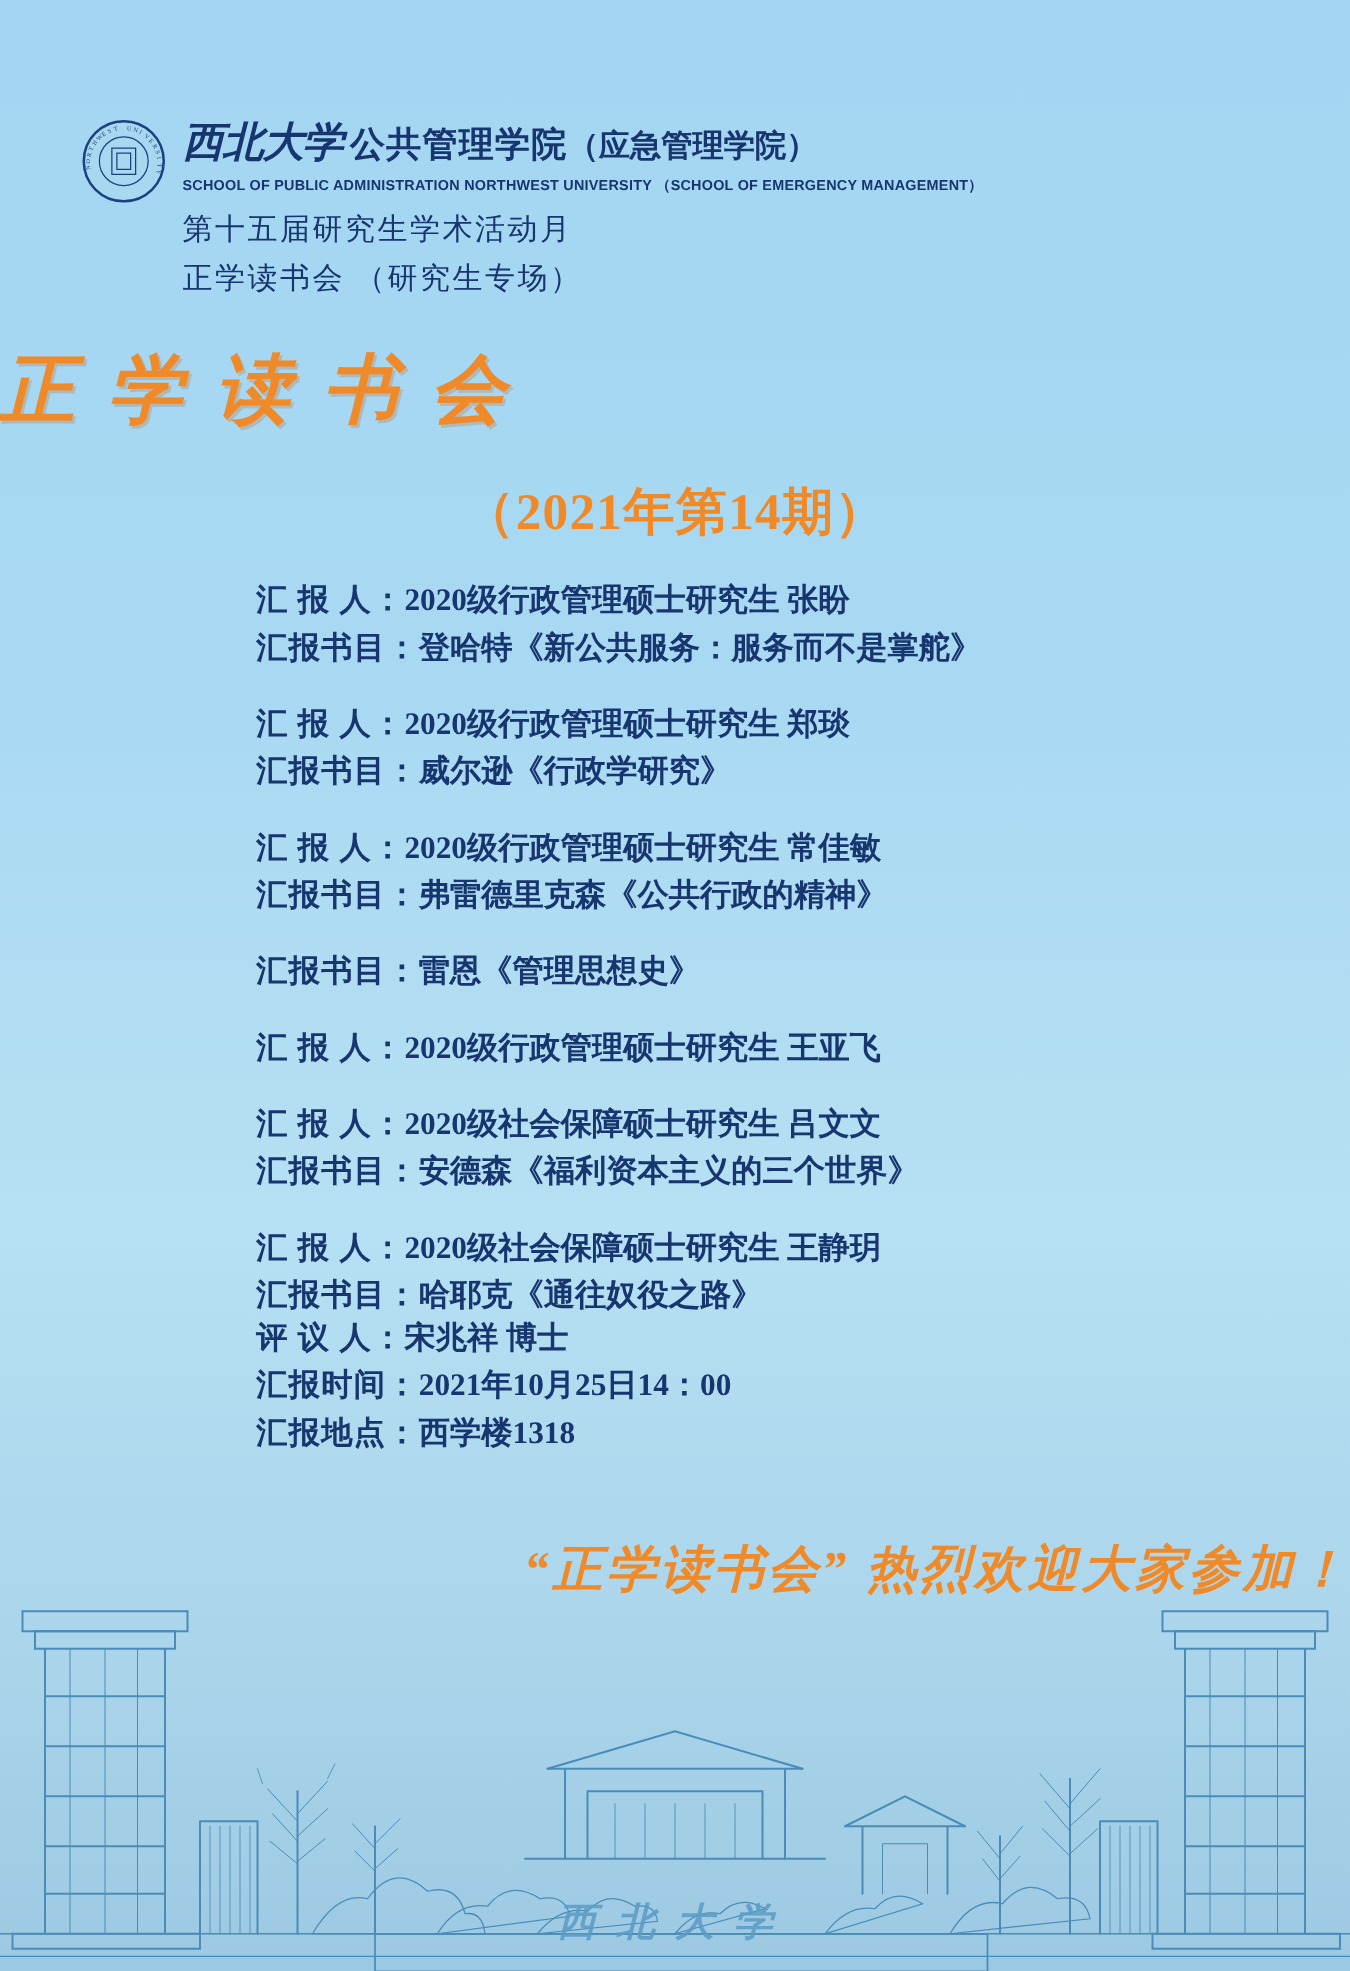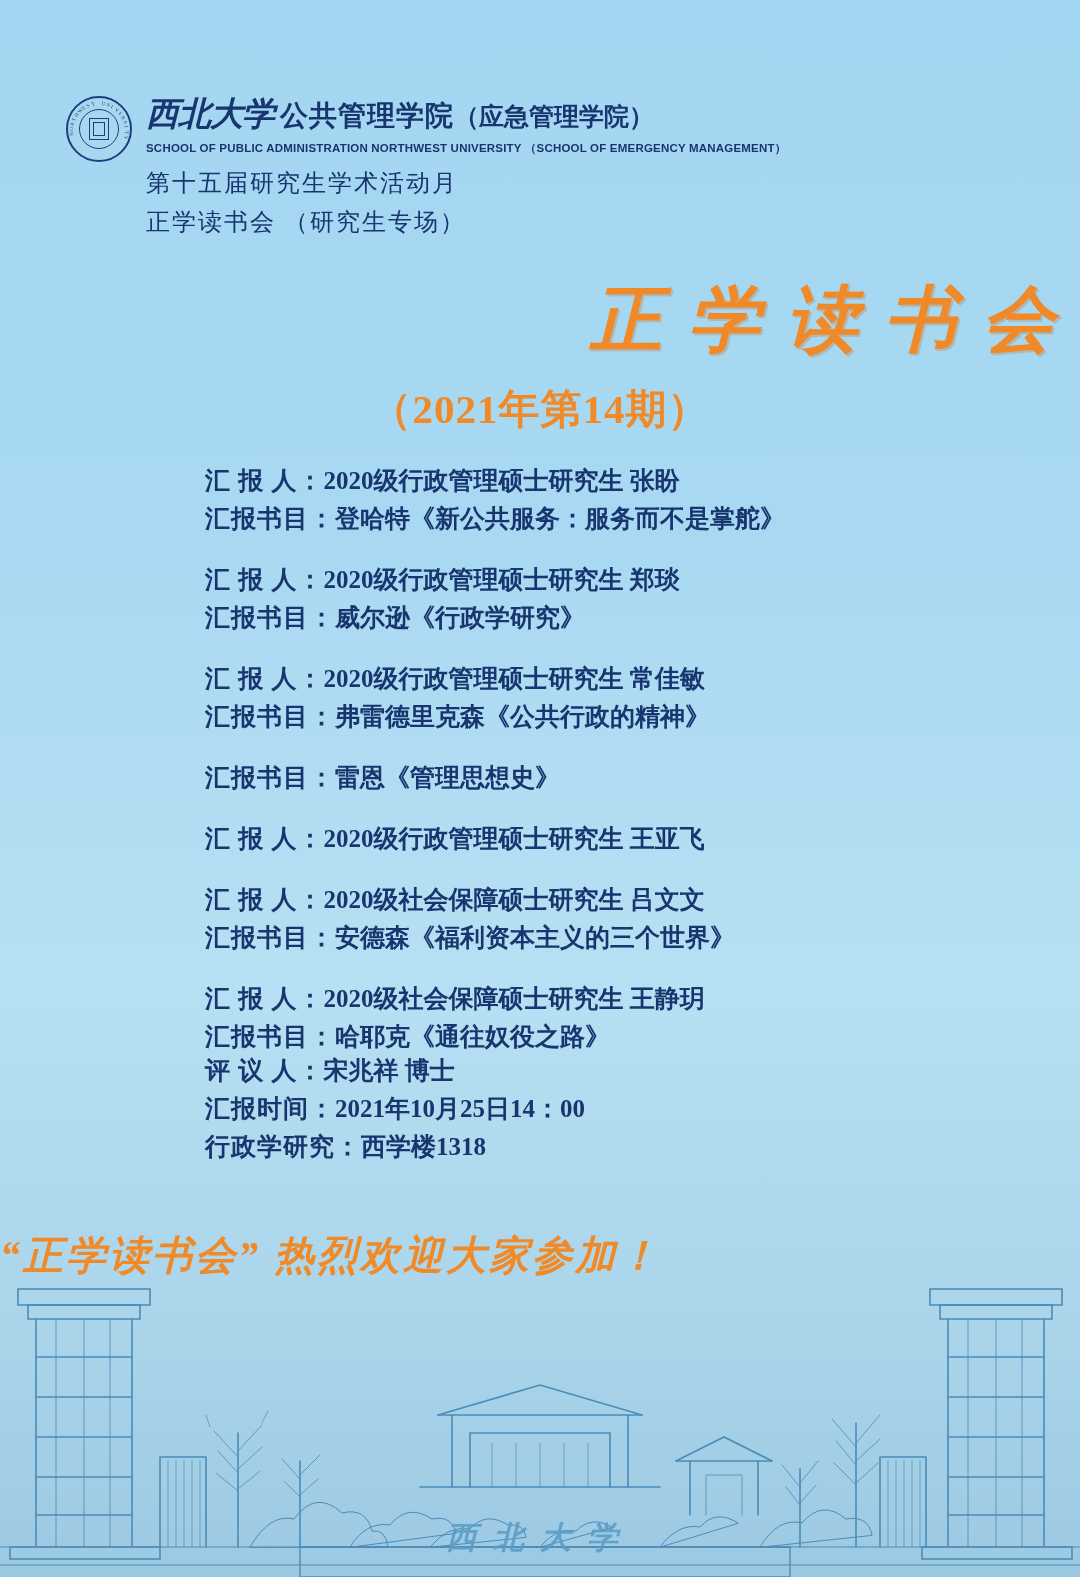--- a/index.html
+++ b/index.html
@@ -133,23 +133,23 @@
   .event-line2 {
     margin-top: 7px;
   }
 
   
   .big-title {
     position: absolute;
     top: 272px;
     left: 0;
     width: 100%;
-    text-align: right;
+    text-align: left;
     font-family: "Liberation Serif", serif;
-    font-size: 72px;
+    font-size: 60px;
     font-weight: bold;
     font-style: italic;
     letter-spacing: 26px;
     color: #f08a29;
     text-shadow: 2px 2px 0 rgba(200,90,10,0.25);
     white-space: nowrap;
   }
   .issue {
     position: absolute;
     top: 382px;
@@ -192,21 +192,21 @@
   .meta .row {
     line-height: 38px;
   }
 
   
   .welcome {
     position: absolute;
     top: 1228px;
     left: 0;
     width: 100%;
-    text-align: left;
+    text-align: right;
     font-size: 40px;
     font-weight: bold;
     font-style: italic;
     letter-spacing: 3px;
     color: #f08a29;
     white-space: nowrap;
   }
 
   
   .scene {
@@ -344,21 +344,21 @@
   </div>
 
   <div class="meta">
     <div class="row">
       <span class="lab">评 议 人：</span><span>宋兆祥 博士</span>
     </div>
     <div class="row">
       <span class="lab">汇报时间：</span><span>2021年10月25日14：00</span>
     </div>
     <div class="row">
-      <span class="lab">行政学研究：</span><span>西学楼1318</span>
+      <span class="lab">汇报地点：</span><span>西学楼1318</span>
     </div>
   </div>
 
   <div class="welcome">“正学读书会” 热烈欢迎大家参加！</div>
 
   <div class="scene">
     <svg viewBox="0 0 1080 330" preserveAspectRatio="none">
       <g stroke="#4a8cb8" stroke-width="1.6" fill="none" stroke-linecap="round">
 
         <path d="M0 300 H1080" stroke-width="1.2"></path>

